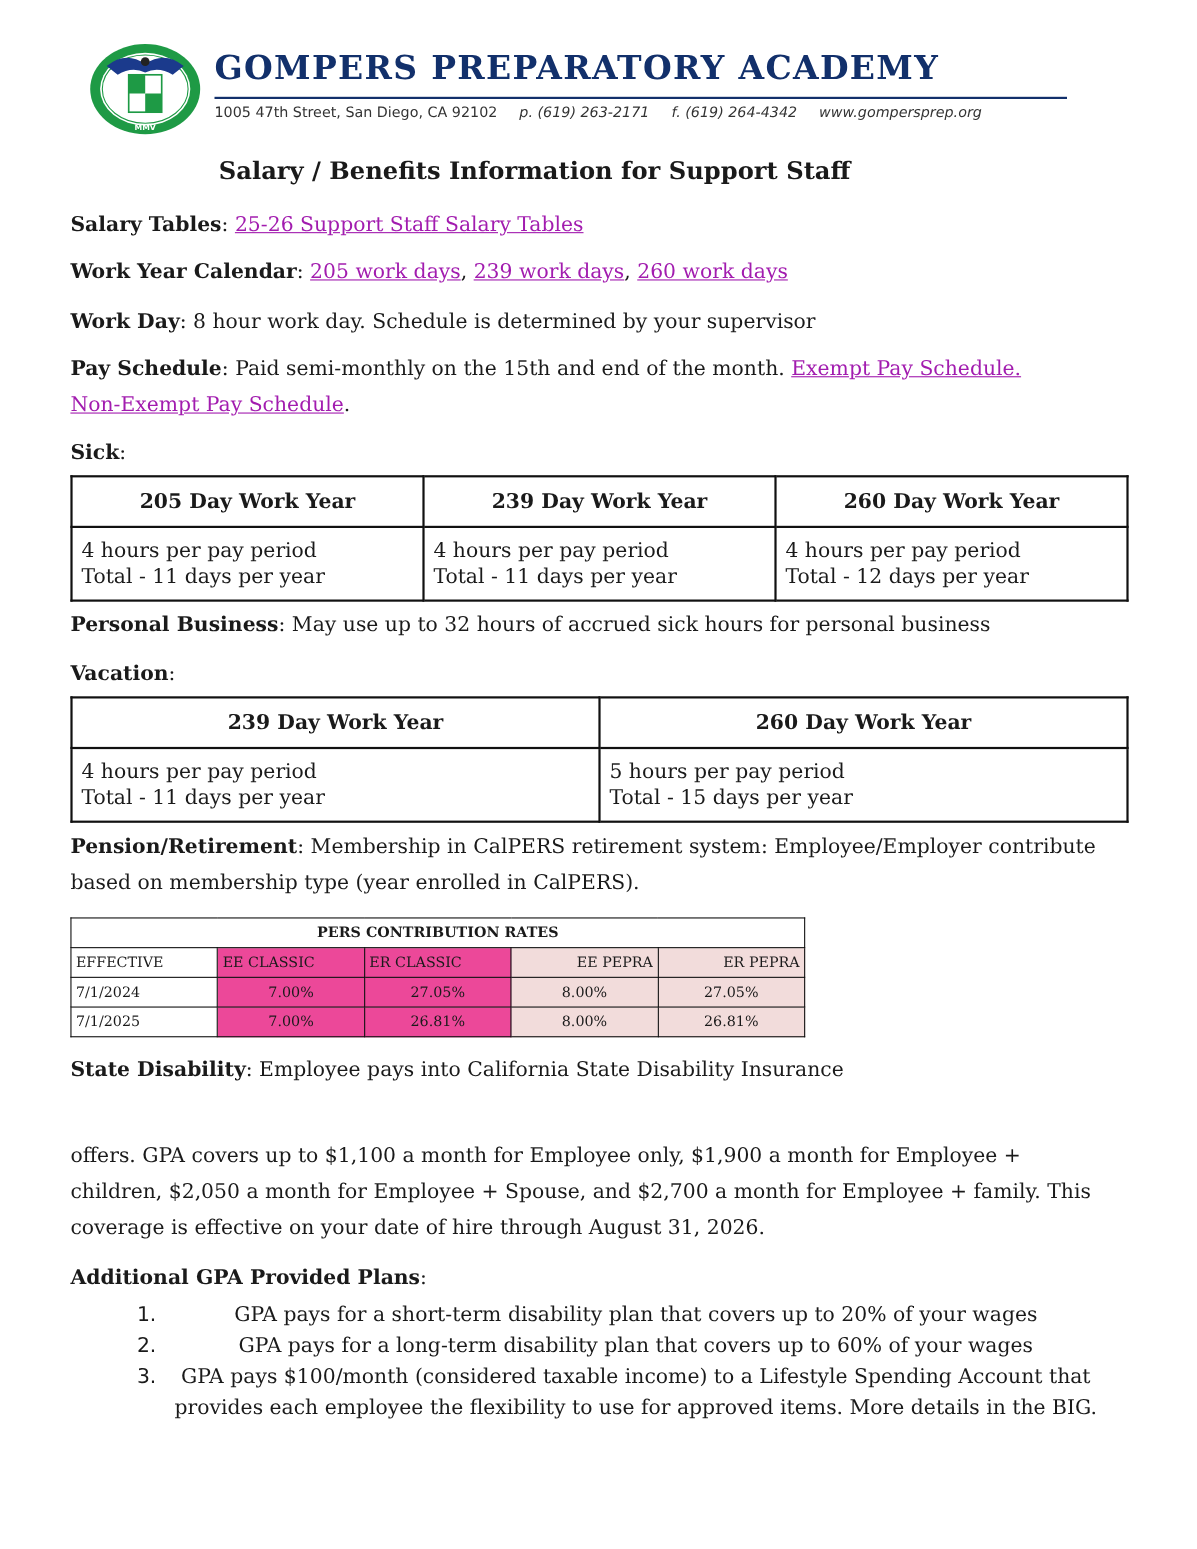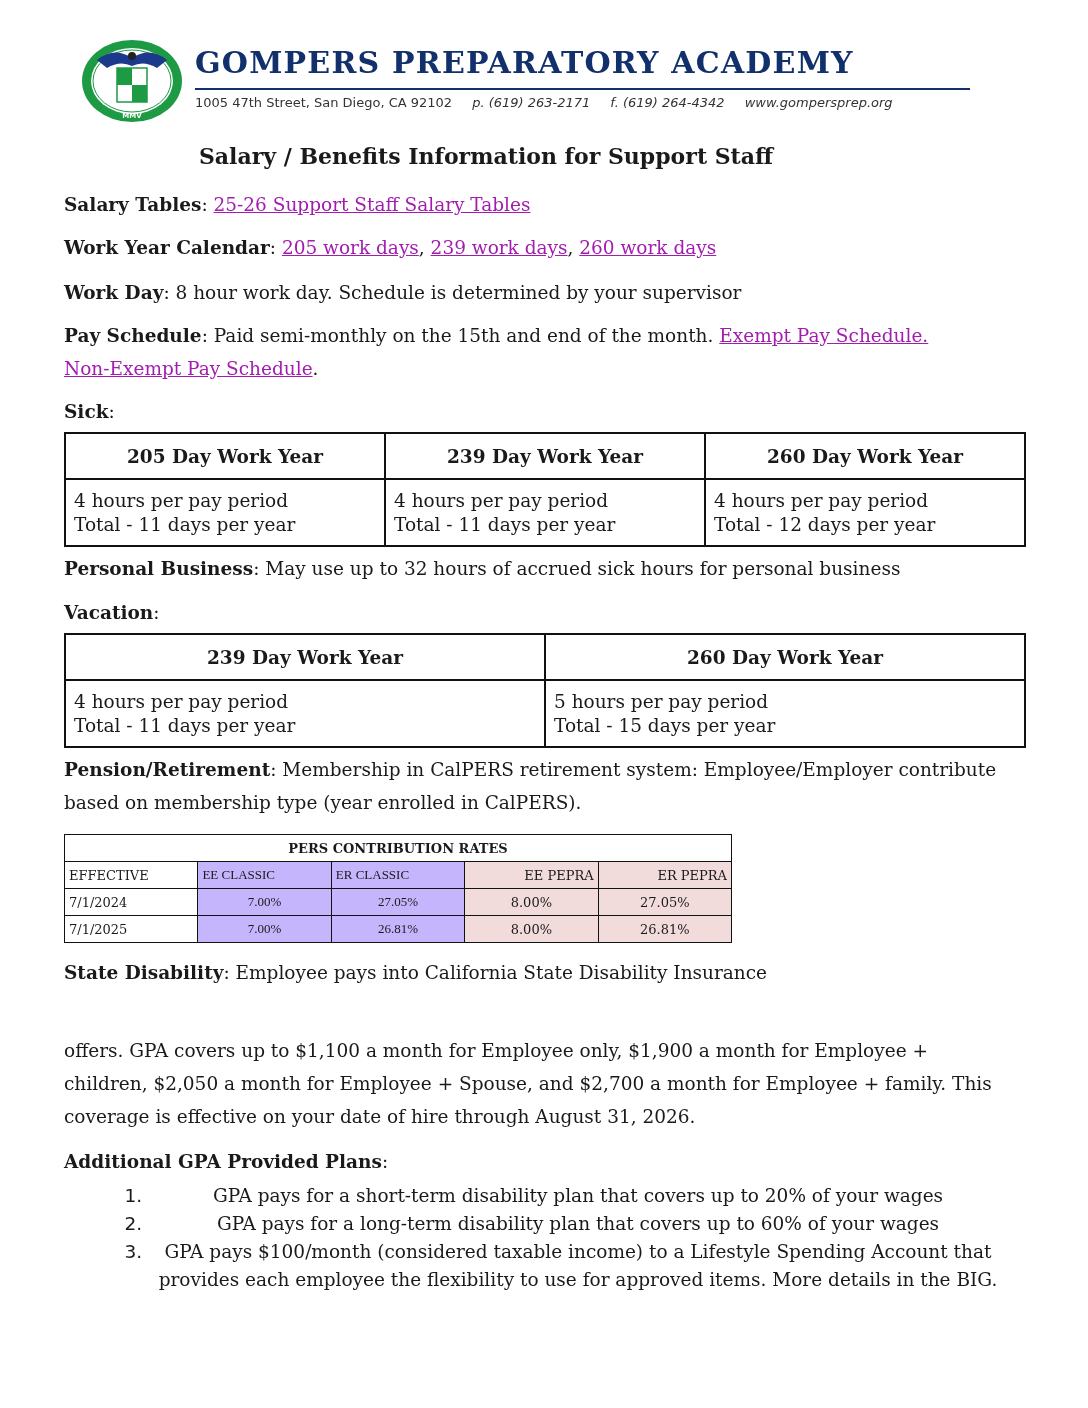--- a/index.html
+++ b/index.html
@@ -25,21 +25,21 @@
 
   table.grid { position: absolute; border-collapse: collapse; font-size: 18.5px; }
   table.grid td, table.grid th { border: 2px solid #111; }
   table.grid th { font-weight: bold; height: 42px; text-align: center; }
   table.grid td { vertical-align: top; padding: 9px 8px 8px 8px; line-height: 24px; }
 
   table.pers { position: absolute; left: 64px; top: 834px; width: 668px; border-collapse: collapse;
                font-size: 13px; }
   table.pers td { border: 1.5px solid #111; height: 26px; padding: 0 4px; }
   table.pers .ttl { text-align: center; font-weight: bold; background: #fff; height: 26px; }
-  table.pers .blue { background: #c4b5fd; font-family: Liberation Serif, serif; }
+  table.pers .blue { background: #ec4899; }
   table.pers .pink { background: #f2dcdb; text-align: right; }
   table.pers .num { text-align: center; }
 
   ol.plans { position: absolute; left: 110px; top: 1182px; margin: 0; padding-left: 38px; font-size: 18.5px;
              line-height: 28px; width: 860px; text-align: center; }
   ol.plans li { padding-left: 0; }
   ol.plans li::marker { font-family: "DejaVu Sans", sans-serif; }
 </style>
 </head>
 <body>

